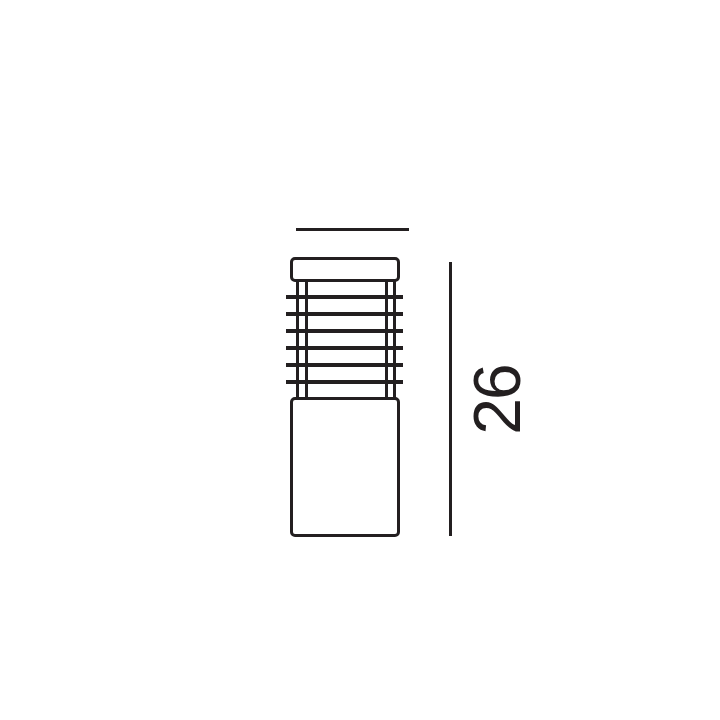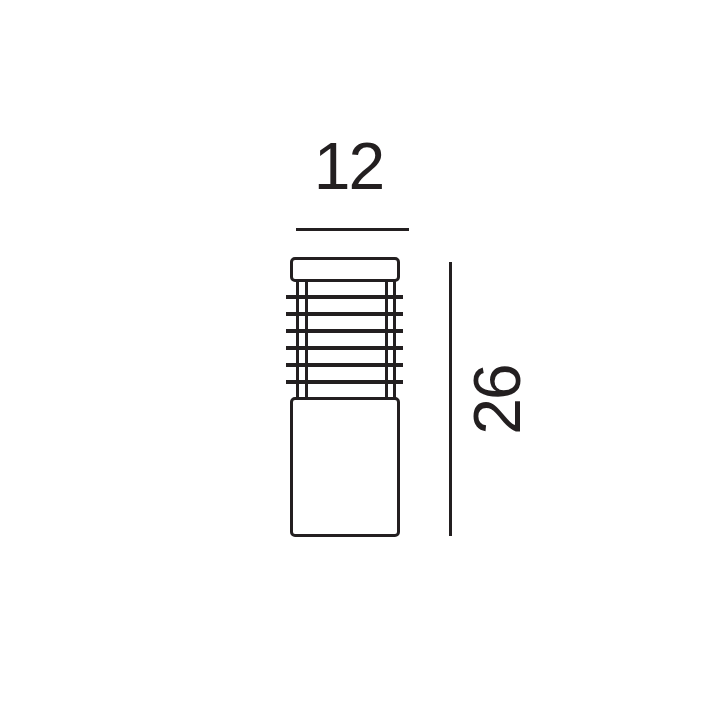--- a/index.html
+++ b/index.html
@@ -72,21 +72,20 @@
     border: 3px solid var(--ink);
     border-radius: 5px;
     background: var(--bg);
   }
 </style>
 </head>
 <body>
 
 <div class="canvas">
 
-  <div class="dim-label dim-width-label">12</div>
 
   <div class="dim-line-h"></div>
 
   <div class="cap"></div>
 
   <div class="grille">
       <div class="rail" style="left: 296px;"></div>
       <div class="rail" style="left: 305px;"></div>
       <div class="rail" style="left: 385px;"></div>
       <div class="rail" style="left: 393px;"></div>

